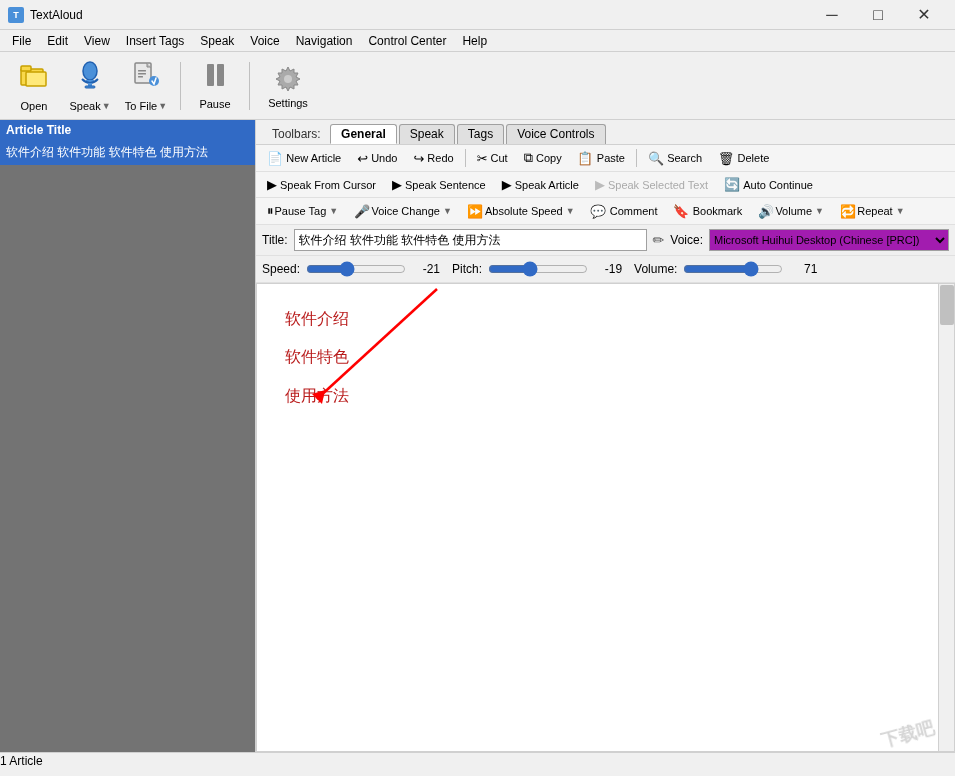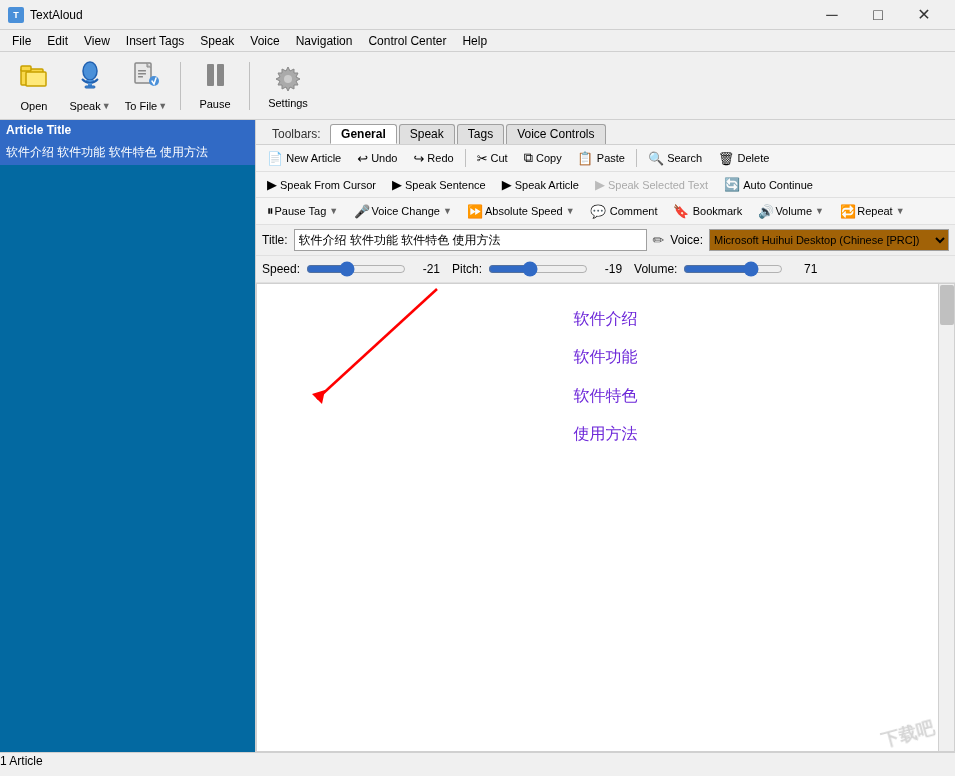--- a/index.html
+++ b/index.html
@@ -75,21 +75,21 @@
 
     
     .main-area {
       display: flex;
       height: calc(776px - 30px - 22px - 68px - 24px);
     }
 
     
     .left-panel {
       width: 256px;
-      background: #0369a1;
+      background: #737373;
       border-right: 1px solid #d0d0d0;
       display: flex;
       flex-direction: column;
     }
     .left-panel-title {
       background: #316ac5;
       color: white;
       padding: 3px 6px;
       font-size: 12px;
       font-weight: bold;
@@ -180,21 +180,21 @@
     }
     .title-label { font-size: 12px; color: #000; }
     .title-input {
       flex: 1; height: 22px; padding: 1px 4px; font-size: 12px;
       border: 1px solid #a0a0a0; background: white;
     }
     .title-edit-btn { font-size: 14px; cursor: pointer; color: #555; }
     .voice-label { font-size: 12px; }
     .voice-select {
       width: 240px; height: 22px; font-size: 11px;
-      border: 1px solid #a0a0a0; background: #a16207;
+      border: 1px solid #a0a0a0; background: #a21caf;
     }
 
     
     .spv-row {
       display: flex;
       align-items: center;
       padding: 4px 6px;
       gap: 12px;
       background: #f0f0f0;
       border-bottom: 1px solid #e0e0e0;
@@ -207,25 +207,24 @@
     
     .text-area-container {
       flex: 1;
       background: white;
       margin: 0;
       overflow-y: auto;
       border: 1px solid #d0d0d0;
       position: relative;
     }
     .text-content {
-      padding: 16px 40px;
+      padding: 16px 28px;
       font-size: 16px;
       line-height: 2.4;
-      color: #6d28d9;
-      text-align: center;
+      color: #b91c1c;
     }
     .text-line { display: block; }
 
     
     .arrow-overlay {
       position: absolute;
       top: 0; left: 0; width: 100%; height: 100%;
       pointer-events: none;
     }
 
@@ -502,21 +501,20 @@
       <div class="spv-group">
         <span class="spv-label">Volume:</span>
         <input type="range" class="spv-slider" min="0" max="100" value="71" style="">
         <span class="spv-value">71</span>
       </div>
     </div>
 
     <div class="text-area-container">
       <div class="text-content" contenteditable="true" style="">
         <span class="text-line">软件介绍</span>
-        <span class="text-line">软件功能</span>
         <span class="text-line">软件特色</span>
         <span class="text-line">使用方法</span>
       </div>
 
       <svg class="arrow-overlay" xmlns="http://www.w3.org/2000/svg">
 
         <line x1="180" y1="5" x2="60" y2="115" stroke="red" stroke-width="2.5"></line>
         <polygon points="55,110 65,120 68,106" fill="red"></polygon>
       </svg>
 

